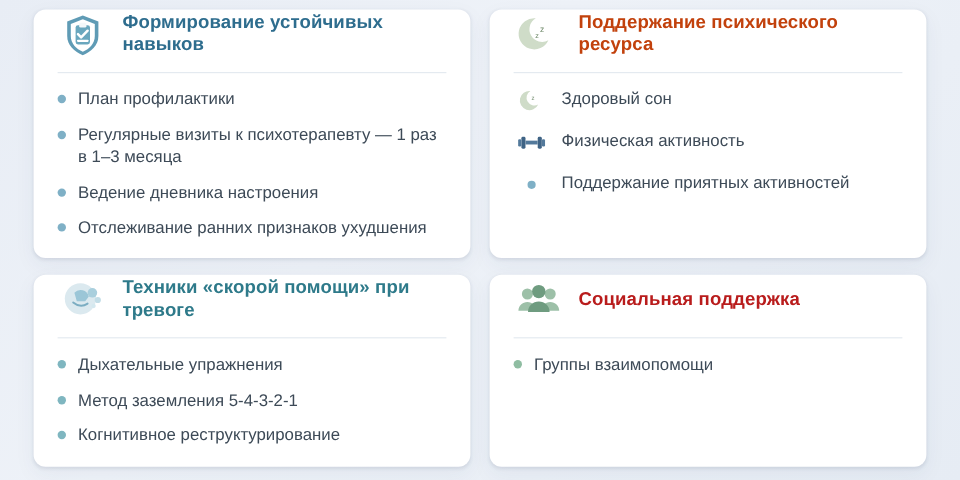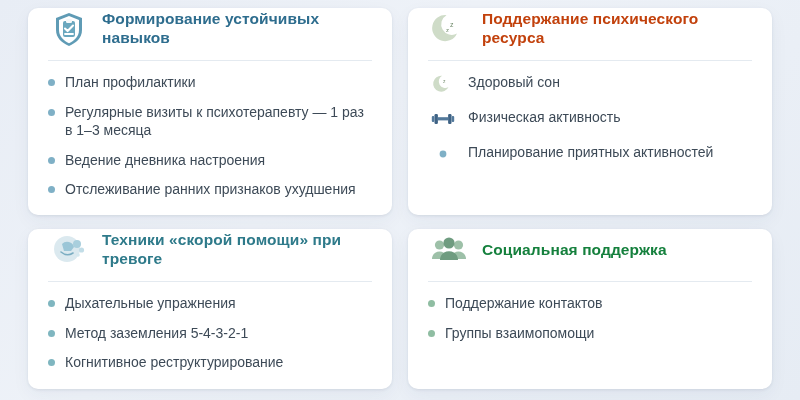--- a/index.html
+++ b/index.html
@@ -93,21 +93,21 @@
     font-size: 14px;
     line-height: 1.33;
     color: #3d4a57;
   }
   .card-skills .card-title { color: #2e6d8e; }
   .card-skills .bullet { background: #7fb0c6; }
   .card-mental .card-title { color: #c2410c; }
   .card-mental .item-text { color: #3d4a57; }
   .card-anxiety .card-title { color: #2e7a8a; }
   .card-anxiety .bullet { background: #7fb6c0; }
-  .card-social .card-title { color: #15803d; }
+  .card-social .card-title { color: #b91c1c; }
   .card-social .bullet { background: #8fbda2; }
 </style>
 </head>
 <body>
 
 <div class="board">
   <div class="grid">
 
     <div class="card card-skills">
       <div class="card-head">
@@ -175,21 +175,21 @@
             </svg>
           </span>
           <span class="item-text">Физическая активность</span>
         </li>
         <li class="item">
           <span class="item-icon">
             <svg width="14" height="14" viewBox="0 0 14 14">
                 <circle cx="7" cy="7" r="3.4" fill="#7fb0c6"></circle>
               </svg>
           </span>
-          <span class="item-text">Планирование приятных активностей</span>
+          <span class="item-text">Поддержание приятных активностей</span>
         </li>
       </ul>
     </div>
 
     <div class="card card-anxiety short">
       <div class="card-head">
         <span class="card-icon">
           <svg width="40" height="40" viewBox="0 0 40 40">
             <circle cx="18" cy="19" r="13" fill="#dbe9ef"></circle>
             <path d="M13 14 a7 7 0 0 1 12 3 l-3 4 h-7 z" fill="#8fc0d2" opacity="0.85"></path>
@@ -227,23 +227,19 @@
             <path d="M22 29 c0-4.4 3.4-7.4 7.5-7.4 S37 24.6 37 29 Z" fill="#9dc0a8"></path>
             <circle cx="20" cy="13" r="5.6" fill="#6f9c80"></circle>
             <path d="M11 30 c0-5.2 4-8.8 9-8.8 s9 3.6 9 8.8 Z" fill="#6f9c80"></path>
           </svg>
         </span>
         <span class="card-title">Социальная поддержка</span>
       </div>
       <ul class="items">
         <li class="item">
           <span class="bullet"></span>
-          <span class="item-text">Поддержание контактов</span>
-        </li>
-        <li class="item">
-          <span class="bullet"></span>
           <span class="item-text">Группы взаимопомощи</span>
         </li>
       </ul>
     </div>
 
   </div>
 </div>
 
 </body></html>

